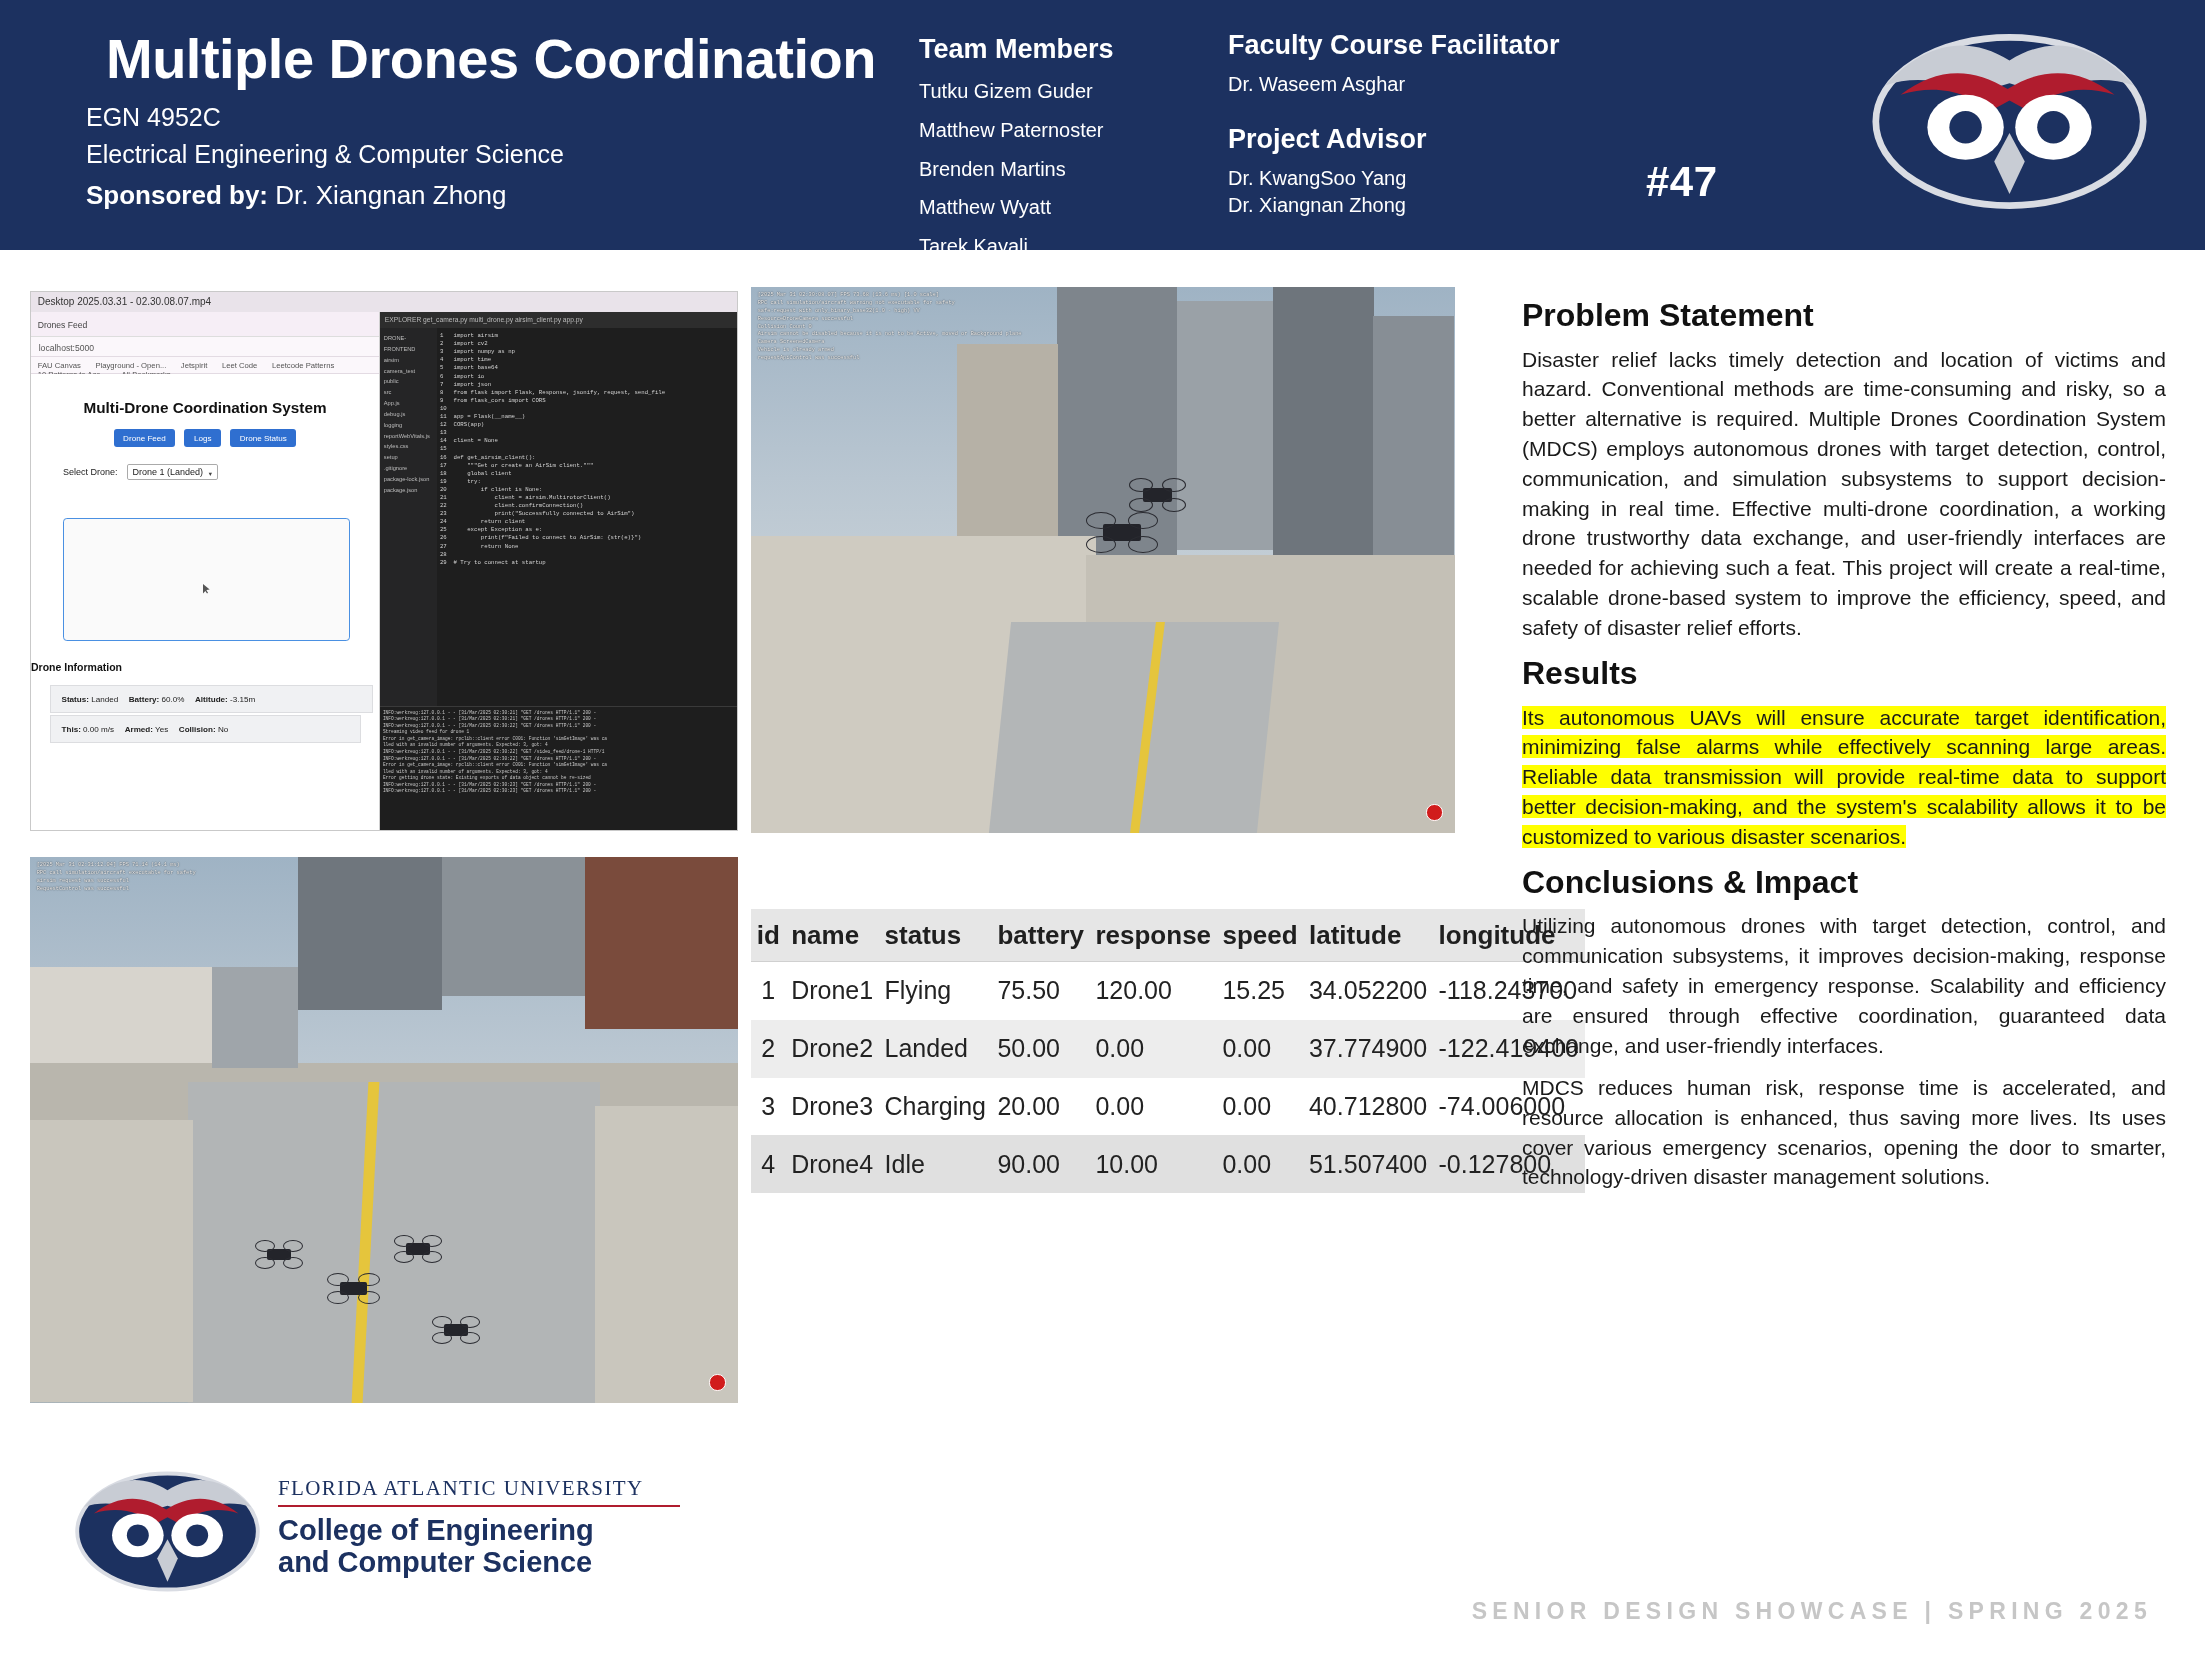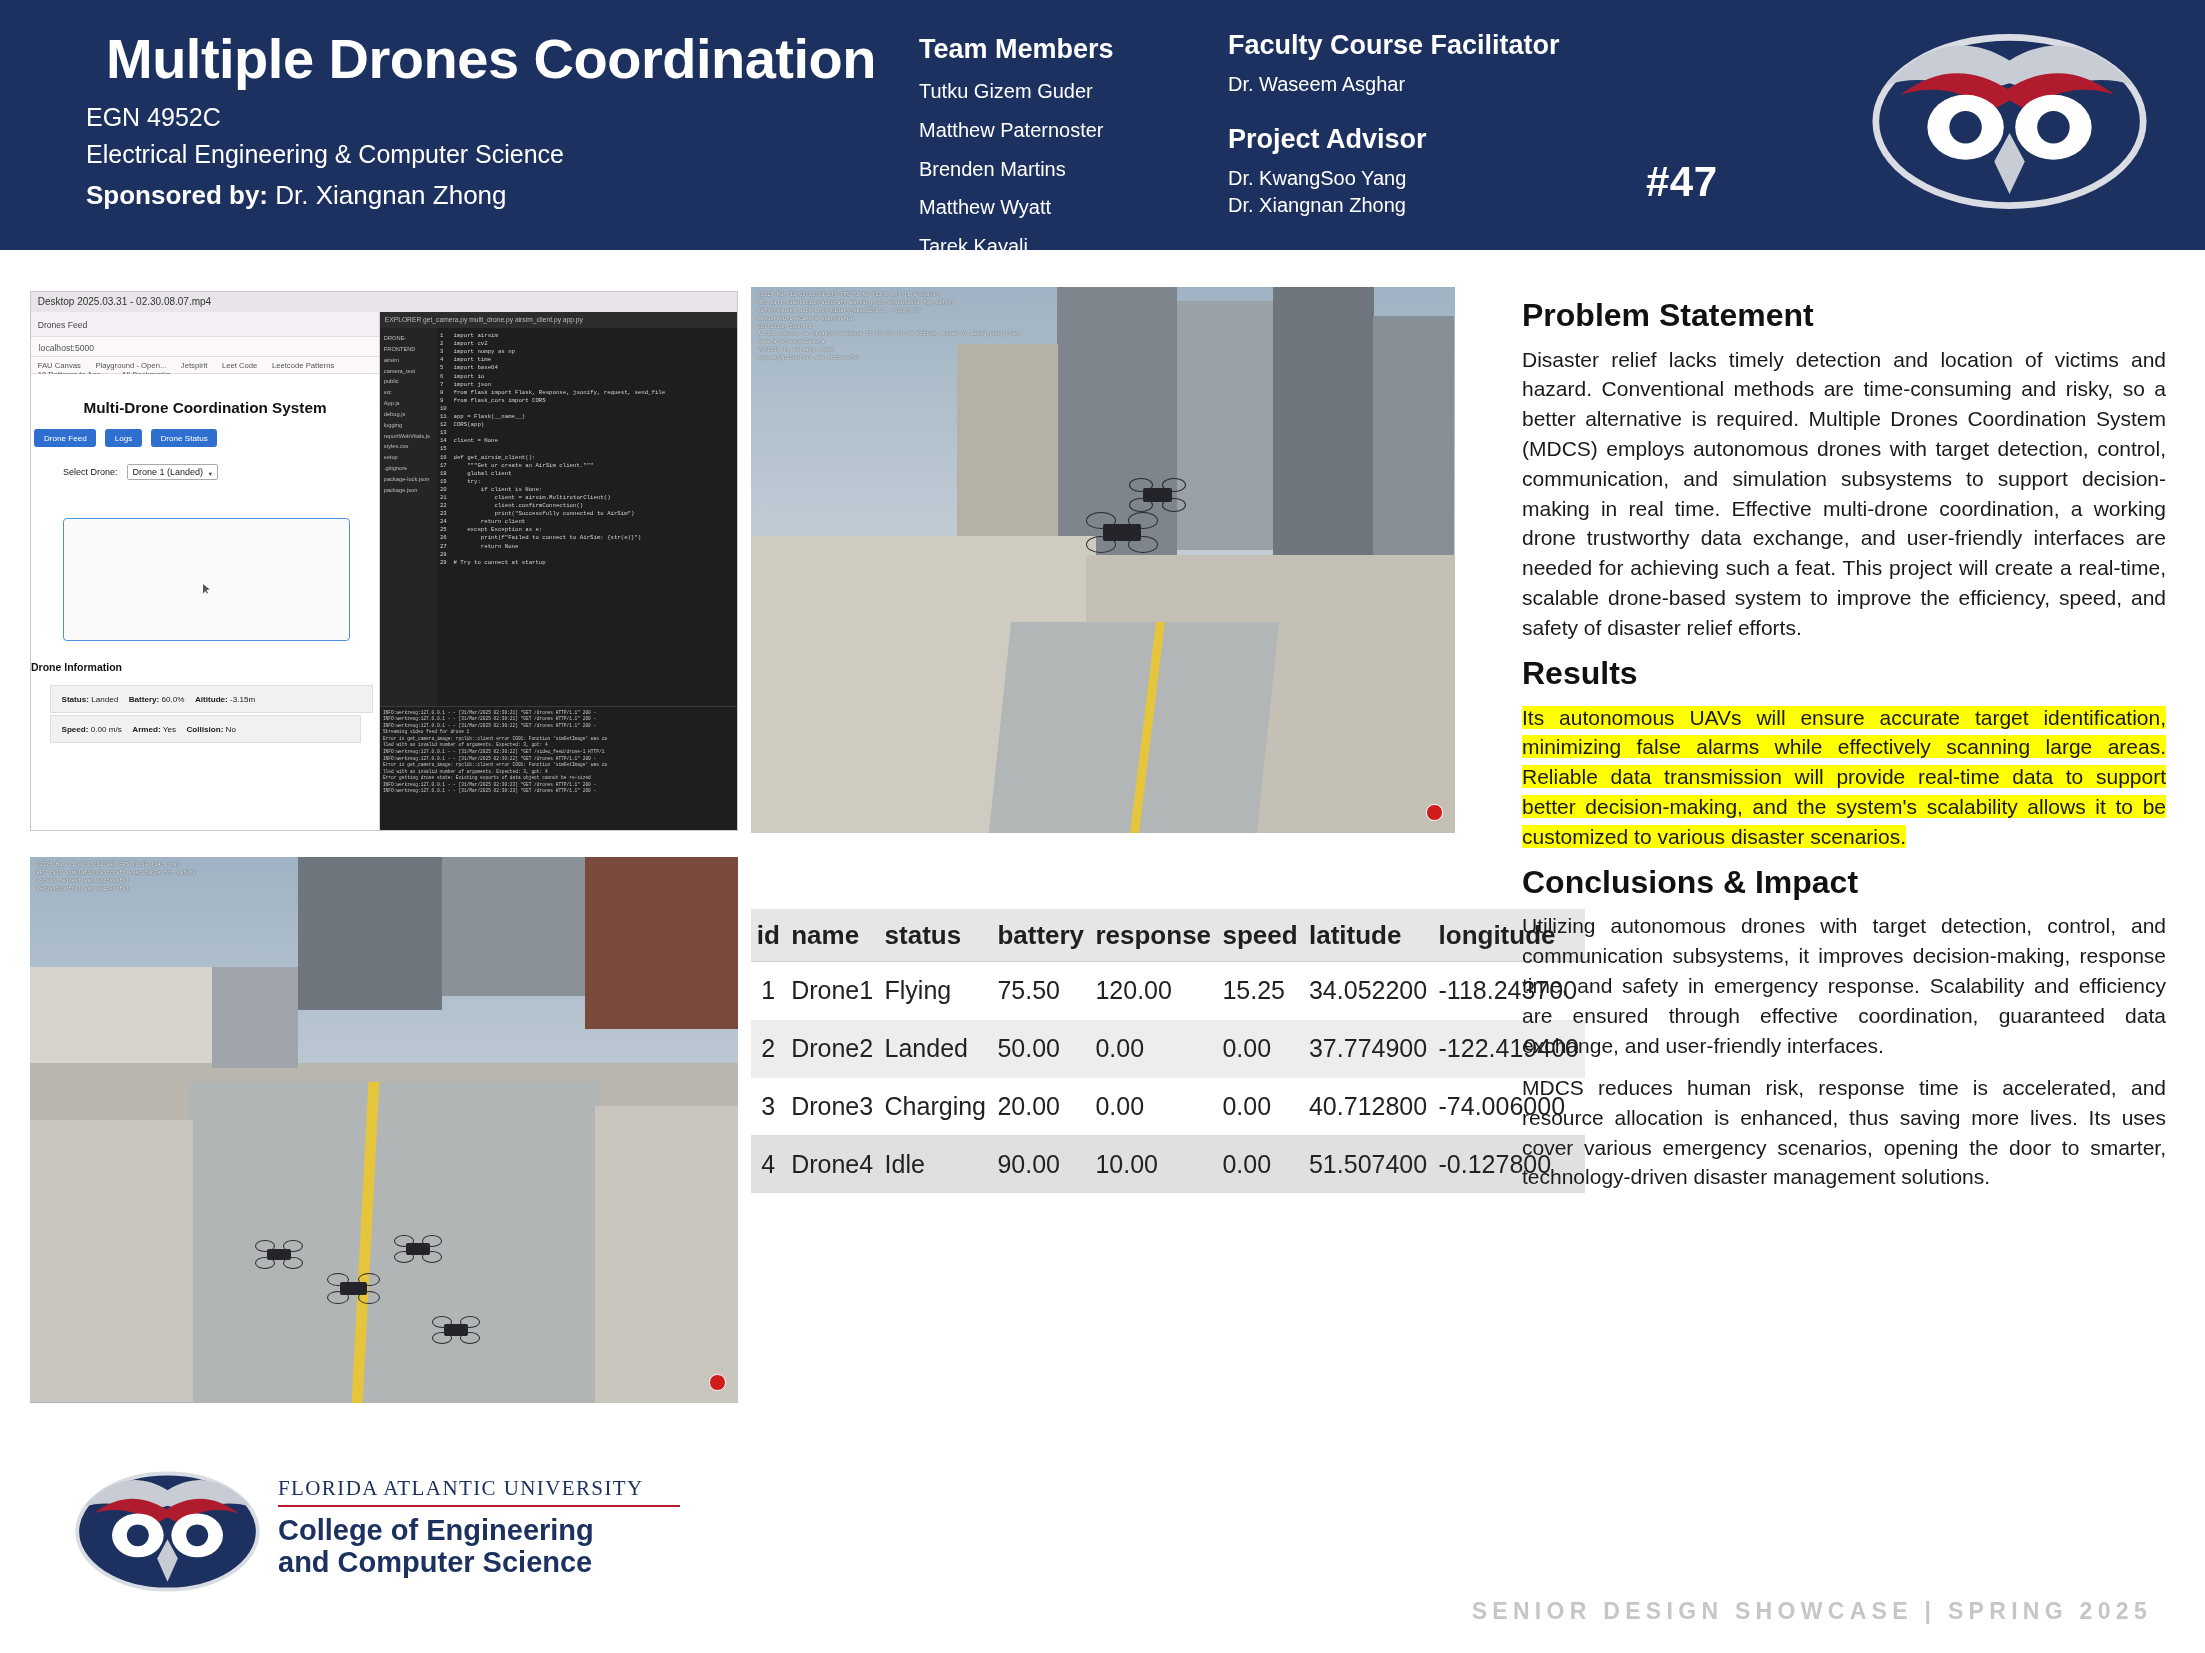--- a/index.html
+++ b/index.html
@@ -56,21 +56,21 @@
   
   .ui-topbar { position: absolute; left: 0; top: 0; width: 100%; height: 20px; background: #e9e3ea; font-size: 10px; color: #333; padding: 4.3px 0 0 6.7px; }
   .ui-leftpane { position: absolute; left: 0; top: 20px; width: 349px; bottom: 0; background: #0c4a6e; border-right: 0.5px solid #d0d0d0; }
   .ui-tabrow { position: absolute; left: 0; top: 0; width: 100%; height: 25px; background: #f6eef6; border-bottom: 0.5px solid #ddd; }
   .ui-tab { float: left; font-size: 8.6px; color: #444; padding: 7.7px 5.7px 0 6.7px; }
   .ui-addr { position: absolute; left: 0; top: 25px; width: 100%; height: 20px; background: #fbf7fb; border-bottom: 0.5px solid #e3dbe3; font-size: 8.6px; color: #555; padding: 5.7px 0 0 7.7px; }
   .ui-bookmarks { position: absolute; left: 0; top: 45px; width: 100%; height: 17px; background: #fbf7fb; border-bottom: 0.5px solid #e3dbe3; font-size: 7.7px; color: #555; padding: 4.3px 0 0 6.7px; }
   .ui-bm { display: inline-block; margin-right: 12.4px; }
   .ui-page { position: absolute; left: 0; top: 62px; right: 0; bottom: 0; background: #ffffff; }
   .ui-h1 { text-align: center; font-size: 15.3px; font-weight: bold; color: #111; margin-top: 25px; }
-  .ui-btnrow { text-align: left; margin-top: 12.4px; }
+  .ui-btnrow { text-align: center; margin-top: 12.4px; }
   .ui-btn { display: inline-block; background: #2f6fd0; color: #fff; font-size: 8.1px; border-radius: 2.9px; padding: 4.3px 9.6px; margin: 0 3.4px; }
   .ui-selrow { font-size: 9px; color: #222; margin: 17px 0 0 32px; }
   .ui-select { display: inline-block; border: 0.5px solid #aaa; background: #fff; border-radius: 1.9px; padding: 1.9px 14.4px 1.9px 4.8px; margin-left: 6.7px; position: relative; }
   .ui-select .cv { position: absolute; right: 4.3px; top: 5.7px; font-size: 5.7px; color: #444; }
   .ui-feedbox { position: absolute; left: 32px; top: 144px; width: 287px; height: 123px; border: 1.4px solid #4a90e2; border-radius: 3.8px; background: #fafafa; }
   .ui-cursor { position: absolute; left: 172px; top: 210px; width: 6.7px; height: 9.6px; background: #555; clip-path: polygon(0 0, 0 100%, 35% 72%, 60% 100%, 75% 90%, 50% 62%, 100% 58%); }
   .ui-info-title { position: absolute; left: 0; top: 287px; width: 100%; text-align: left; font-size: 10.5px; font-weight: bold; color: #111; }
   .ui-statbar { position: absolute; left: 19px; top: 311px; width: 323px; height: 28px; background: #f0f1f3; border: 0.5px solid #dcdde0; }
   .ui-statbar2 { position: absolute; left: 19px; top: 341px; width: 311px; height: 28px; background: #f0f1f3; border: 0.5px solid #dcdde0; }
   .ui-stat { float: left; font-size: 8.1px; color: #222; padding: 9px 0 0 10.5px; }
@@ -214,21 +214,21 @@
       </div>
       <div class="ui-feedbox"></div>
       <div class="ui-cursor"></div>
       <div class="ui-info-title">Drone Information</div>
       <div class="ui-statbar">
         <div class="ui-stat"><b>Status:</b> <span>Landed</span></div>
         <div class="ui-stat"><b>Battery:</b> <span>60.0%</span></div>
         <div class="ui-stat"><b>Altitude:</b> <span>-3.15m</span></div>
       </div>
       <div class="ui-statbar2">
-        <div class="ui-stat"><b>Speed:</b> <span>0.00 m/s</span></div>
+        <div class="ui-stat"><b>This:</b> <span>0.00 m/s</span></div>
         <div class="ui-stat"><b>Armed:</b> <span>Yes</span></div>
         <div class="ui-stat"><b>Collision:</b> <span>No</span></div>
       </div>
     </div>
   </div>
 
   <div class="ui-rightpane">
     <div class="ide-tabs">EXPLORER   get_camera.py   multi_drone.py   airsim_client.py   app.py</div>
     <div class="ide-explorer">
       <div>DRONE-FRONTEND</div>

